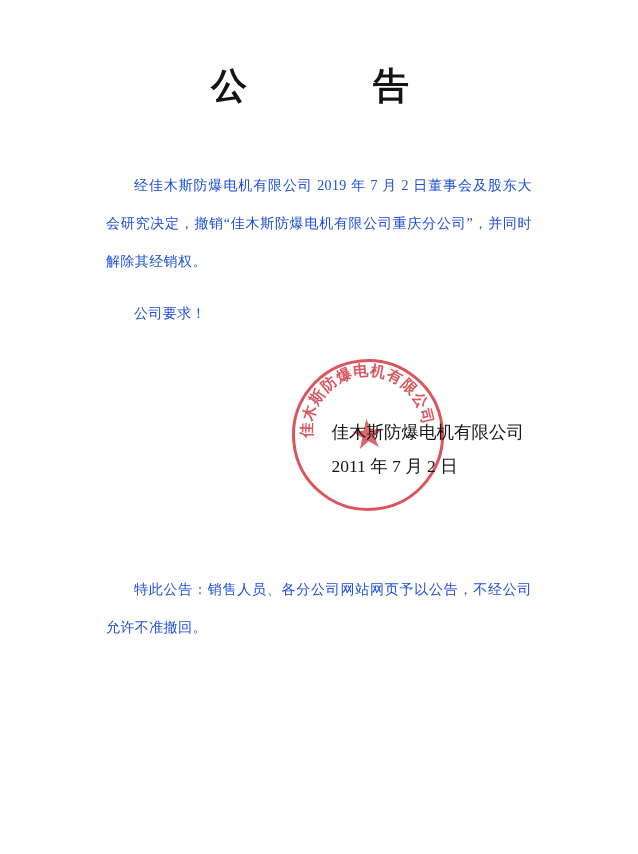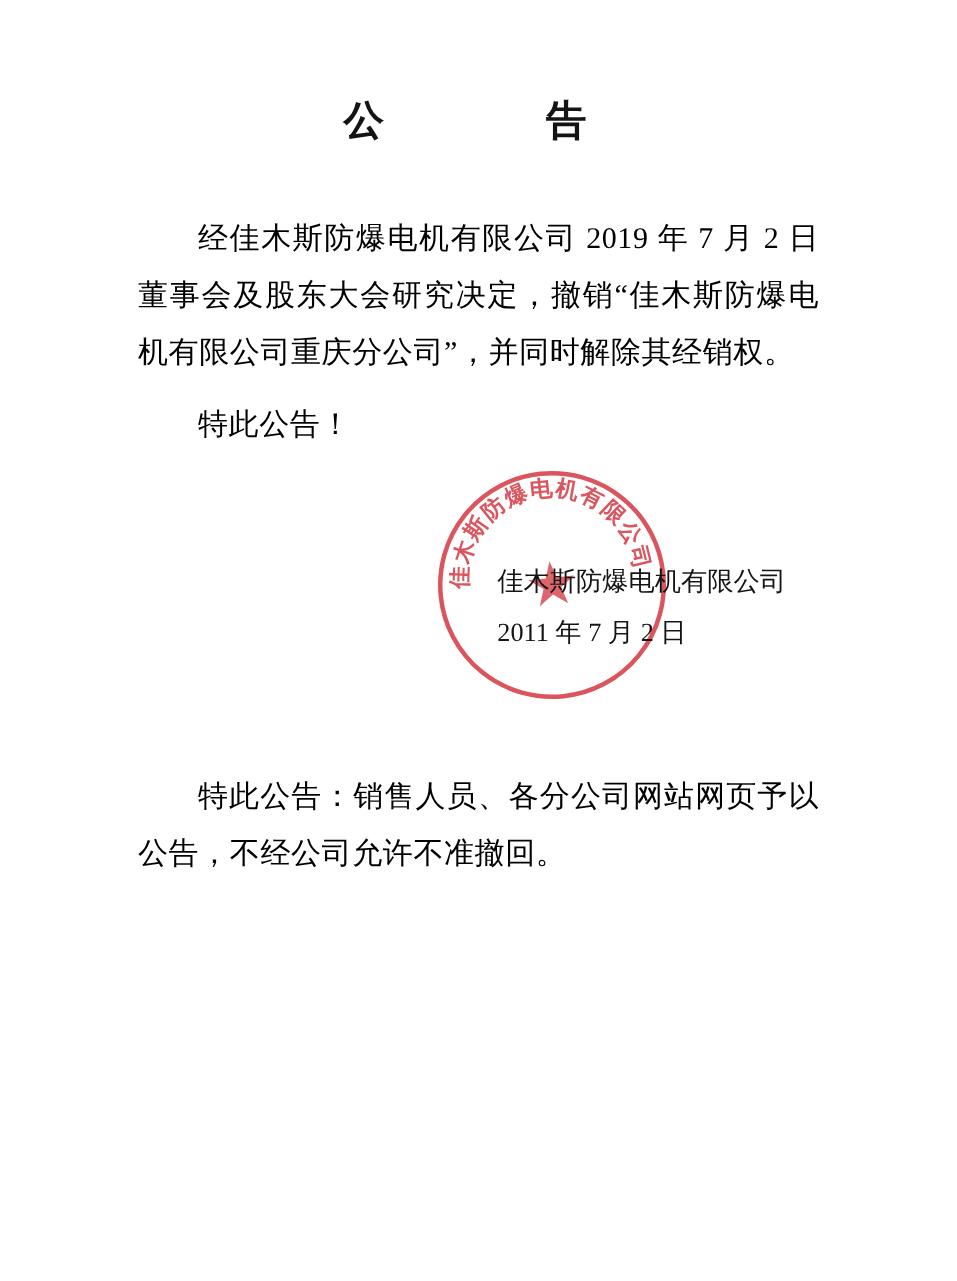--- a/index.html
+++ b/index.html
@@ -17,41 +17,41 @@
   }
   .page {
     position: relative;
     width: 638px;
     height: 854px;
     box-sizing: border-box;
     padding: 0;
   }
   .doc-title {
     text-align: center;
-    font-size: 27px;
+    font-size: 36px;
     font-weight: bold;
     letter-spacing: 18px;
     margin-top: 62px;
     margin-bottom: 0;
     color: #141414;
     font-family: "Liberation Serif", "DejaVu Serif", serif;
   }
   .body-block {
     margin: 0 auto;
     width: 454px;
     padding-top: 42px;
   }
   .para {
-    font-size: 20px;
+    font-size: 14px;
     line-height: 38px;
     text-align: justify;
     text-justify: inter-ideograph;
     text-indent: 2em;
-    margin: 0;
-    color: #000000;
+    margin: 14px;
+    color: #1d4ed8;
     letter-spacing: 0.4px;
   }
   .para + .para {
     margin-top: 10px;
   }
   .signature-zone {
     position: relative;
     width: 454px;
     margin: 0 auto;
     height: 200px;
@@ -121,21 +121,21 @@
 </style>
 </head>
 <body>
 
 <div class="page">
 
   <h1 class="doc-title">公　　告</h1>
 
   <div class="body-block">
     <p class="para">经佳木斯防爆电机有限公司 2019 年 7 月 2 日董事会及股东大会研究决定，撤销“佳木斯防爆电机有限公司重庆分公司”，并同时解除其经销权。</p>
-    <p class="para">特此公告！</p>
+    <p class="para">公司要求！</p>
   </div>
 
   <div class="signature-zone">
 
     <div class="stamp">
       <svg class="stamp-arc-text" viewBox="0 0 146 146">
         <defs>
           <path id="arcpath" d="M 18,80 A 56,56 0 1 1 128,80" fill="none"></path>
         </defs>
         <text>

